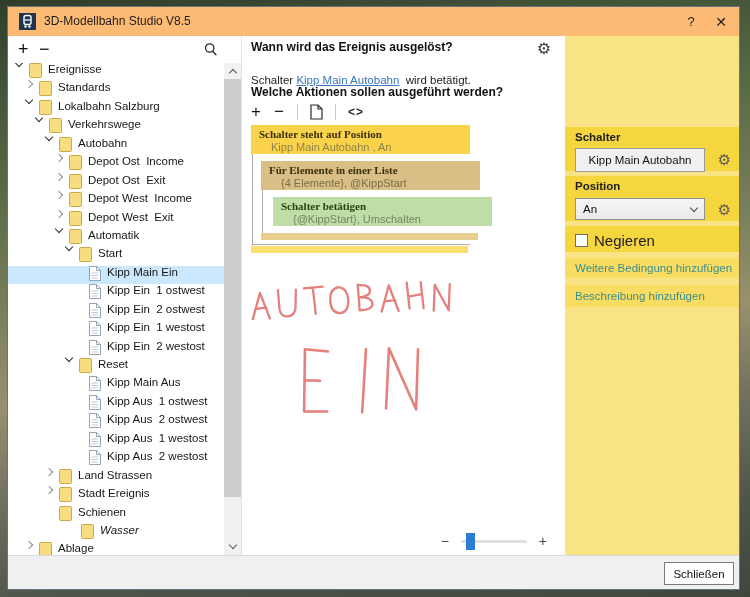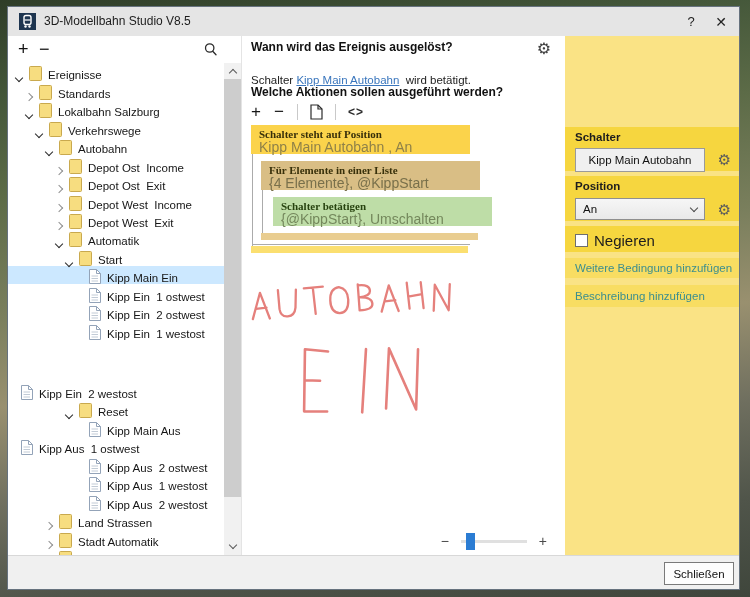--- a/index.html
+++ b/index.html
@@ -5,36 +5,36 @@
   html,body{margin:0;padding:0;}
   body{
     width:750px;height:597px;position:relative;overflow:hidden;
     font-family:"Liberation Sans",sans-serif;
     background:linear-gradient(172deg,#2f3d28 0%,#44573a 14%,#5c6b47 28%,#7a7f5d 45%,#99906f 58%,#6f6f5f 72%,#50554a 86%,#3f463c 100%);
   }
   *{box-sizing:border-box;}
   .window{position:absolute;left:7px;top:6px;width:733px;height:584px;background:#fff;border:1px solid #66727e;}
 
   
-  .titlebar{position:absolute;left:0;top:0;right:0;height:29px;background:#e5e5e5;}
+  .titlebar{position:absolute;left:0;top:0;right:0;height:29px;background:#fdba74;}
   .app-icon{position:absolute;left:11px;top:6px;width:17px;height:17px;}
   .title-text{position:absolute;left:36px;top:7px;font-size:12px;color:#1c1c1c;white-space:pre;}
   .tb-btn{position:absolute;top:0;height:29px;display:flex;align-items:center;justify-content:center;font-size:13px;color:#222;cursor:default;}
   .tb-help{right:32px;width:32px;}
   .tb-close{right:2px;width:32px;font-size:14px;}
 
   
   .tree-panel{position:absolute;left:0;top:29px;width:233px;bottom:34px;background:#fff;}
   .tree-toolbar{position:absolute;left:0;top:0;right:0;height:27px;background:#fff;}
   .tt-glyph{position:absolute;top:1px;font-size:18px;color:#111;line-height:24px;}
   .tt-plus{left:10px;}
   .tt-minus{left:31px;}
   .search-ic{position:absolute;right:23px;top:6px;}
   .tree-list{position:absolute;left:0;top:27px;right:17px;bottom:0;overflow:hidden;}
-  .trow{display:flex;align-items:flex-end;height:18.45px;font-size:11.5px;color:#161616;white-space:pre;}
+  .trow{display:flex;align-items:flex-start;height:18.45px;font-size:11.5px;color:#161616;white-space:pre;}
   .trow.selected{background:#cce8ff;}
   .chev{flex:0 0 auto;width:6px;height:6px;margin:0 7px 0 0;border-right:1.4px solid #8f8f8f;border-bottom:1.4px solid #8f8f8f;transform:rotate(-45deg);}
   .chev.open{border-color:#2b2b2b;transform:rotate(45deg);margin-top:-3px;}
   .chev.none{visibility:hidden;}
   .ticon{flex:0 0 auto;margin-right:6px;display:flex;align-items:center;}
   .vscroll{position:absolute;right:0;top:27px;bottom:0;width:17px;background:#f1f1f1;}
   .sb-arrow{position:absolute;left:0;width:17px;height:15px;display:flex;align-items:center;justify-content:center;}
   .sb-up{top:1px;}
   .sb-down{bottom:1px;}
   .sb-chev{width:6px;height:6px;border-right:1.3px solid #5a5a5a;border-bottom:1.3px solid #5a5a5a;}
@@ -50,21 +50,21 @@
   .mid-gear{position:absolute;right:14px;top:3px;font-size:16px;color:#3f3f3f;cursor:pointer;}
   .act-toolbar{position:absolute;left:9px;top:66px;height:20px;display:flex;align-items:center;}
   .at-glyph{font-size:17px;color:#161616;margin-right:13px;line-height:18px;cursor:pointer;}
   .at-sep{width:1px;height:16px;background:#c9c9c9;margin-right:12px;}
   .at-code{font-size:12px;font-weight:bold;color:#2c2c2c;letter-spacing:1px;cursor:pointer;}
   .at-page{margin-right:12px;cursor:pointer;display:flex;}
 
   .actions{position:absolute;left:9px;top:89px;width:240px;height:130px;}
   .blk{position:absolute;width:219px;height:29px;padding:3px 8px;cursor:pointer;}
   .blk .bt{font-size:11px;font-weight:bold;line-height:12.5px;white-space:pre;font-family:Liberation Serif, serif;}
-  .blk .bs{font-size:14px;line-height:12.5px;white-space:pre;}
+  .blk .bs{font-size:11px;line-height:12.5px;white-space:pre;margin-left:12px;}
   .blk1{left:0;top:0;background:#fbd34b;}
   .blk1 .bt{color:#38300a;} .blk1 .bs{color:#8f8148;}
   .blk2{left:10px;top:36px;background:#d9be85;}
   .blk2 .bt{color:#38300a;} .blk2 .bs{color:#79704b;}
   .blk3{left:22px;top:72px;background:#bedda7;}
   .blk3 .bt{color:#27430f;} .blk3 .bs{color:#74885c;}
   .bar-tan{position:absolute;left:10px;top:108px;width:217px;height:7px;background:#e9cd90;}
   .bar-yel{position:absolute;left:0;top:121px;width:217px;height:7px;background:#fbdf70;}
   .vln{position:absolute;width:1px;background:#ababab;}
   .hln{position:absolute;height:1px;background:#ababab;}
@@ -178,34 +178,34 @@
         <div class="trow" style="padding-left: 68px;"><span class="chev none"></span><span class="ticon"><svg width="12" height="15" viewBox="0 0 12 15">
               <path d="M0.5 0.5 H7.5 L11.5 4.5 V14.5 H0.5 Z" fill="#fff" stroke="#93a3b8"></path>
               <path d="M7.5 0.5 V4.5 H11.5" fill="none" stroke="#93a3b8"></path>
               <path d="M2.5 7 H9 M2.5 9.5 H9 M2.5 12 H9" stroke="#c2cbd6" stroke-width="1"></path>
             </svg></span><span>Kipp Ein  2 ostwest</span></div>
         <div class="trow" style="padding-left: 68px;"><span class="chev none"></span><span class="ticon"><svg width="12" height="15" viewBox="0 0 12 15">
               <path d="M0.5 0.5 H7.5 L11.5 4.5 V14.5 H0.5 Z" fill="#fff" stroke="#93a3b8"></path>
               <path d="M7.5 0.5 V4.5 H11.5" fill="none" stroke="#93a3b8"></path>
               <path d="M2.5 7 H9 M2.5 9.5 H9 M2.5 12 H9" stroke="#c2cbd6" stroke-width="1"></path>
             </svg></span><span>Kipp Ein  1 westost</span></div>
-        <div class="trow" style=" margin-top: 42px;"><span class="chev none"></span><span class="ticon"><svg width="12" height="15" viewBox="0 0 12 15">
+        <div class="trow" style="padding-left: 68px;"><span class="chev none"></span><span class="ticon"><svg width="12" height="15" viewBox="0 0 12 15">
               <path d="M0.5 0.5 H7.5 L11.5 4.5 V14.5 H0.5 Z" fill="#fff" stroke="#93a3b8"></path>
               <path d="M7.5 0.5 V4.5 H11.5" fill="none" stroke="#93a3b8"></path>
               <path d="M2.5 7 H9 M2.5 9.5 H9 M2.5 12 H9" stroke="#c2cbd6" stroke-width="1"></path>
             </svg></span><span>Kipp Ein  2 westost</span></div>
         <div class="trow" style="padding-left: 58px;"><span class="chev open"></span><span class="ticon"><svg width="13" height="15" viewBox="0 0 13 15">
               <rect x="0.5" y="0.5" width="12" height="14" rx="1" fill="#f7dd80" stroke="#c9a94e"></rect>
             </svg></span><span>Reset</span></div>
         <div class="trow" style="padding-left: 68px;"><span class="chev none"></span><span class="ticon"><svg width="12" height="15" viewBox="0 0 12 15">
               <path d="M0.5 0.5 H7.5 L11.5 4.5 V14.5 H0.5 Z" fill="#fff" stroke="#93a3b8"></path>
               <path d="M7.5 0.5 V4.5 H11.5" fill="none" stroke="#93a3b8"></path>
               <path d="M2.5 7 H9 M2.5 9.5 H9 M2.5 12 H9" stroke="#c2cbd6" stroke-width="1"></path>
             </svg></span><span>Kipp Main Aus</span></div>
-        <div class="trow" style=""><span class="chev none"></span><span class="ticon"><svg width="12" height="15" viewBox="0 0 12 15">
+        <div class="trow" style="padding-left: 68px;"><span class="chev none"></span><span class="ticon"><svg width="12" height="15" viewBox="0 0 12 15">
               <path d="M0.5 0.5 H7.5 L11.5 4.5 V14.5 H0.5 Z" fill="#fff" stroke="#93a3b8"></path>
               <path d="M7.5 0.5 V4.5 H11.5" fill="none" stroke="#93a3b8"></path>
               <path d="M2.5 7 H9 M2.5 9.5 H9 M2.5 12 H9" stroke="#c2cbd6" stroke-width="1"></path>
             </svg></span><span>Kipp Aus  1 ostwest</span></div>
         <div class="trow" style="padding-left: 68px;"><span class="chev none"></span><span class="ticon"><svg width="12" height="15" viewBox="0 0 12 15">
               <path d="M0.5 0.5 H7.5 L11.5 4.5 V14.5 H0.5 Z" fill="#fff" stroke="#93a3b8"></path>
               <path d="M7.5 0.5 V4.5 H11.5" fill="none" stroke="#93a3b8"></path>
               <path d="M2.5 7 H9 M2.5 9.5 H9 M2.5 12 H9" stroke="#c2cbd6" stroke-width="1"></path>
             </svg></span><span>Kipp Aus  2 ostwest</span></div>
         <div class="trow" style="padding-left: 68px;"><span class="chev none"></span><span class="ticon"><svg width="12" height="15" viewBox="0 0 12 15">
@@ -216,21 +216,21 @@
         <div class="trow" style="padding-left: 68px;"><span class="chev none"></span><span class="ticon"><svg width="12" height="15" viewBox="0 0 12 15">
               <path d="M0.5 0.5 H7.5 L11.5 4.5 V14.5 H0.5 Z" fill="#fff" stroke="#93a3b8"></path>
               <path d="M7.5 0.5 V4.5 H11.5" fill="none" stroke="#93a3b8"></path>
               <path d="M2.5 7 H9 M2.5 9.5 H9 M2.5 12 H9" stroke="#c2cbd6" stroke-width="1"></path>
             </svg></span><span>Kipp Aus  2 westost</span></div>
         <div class="trow" style="padding-left: 38px;"><span class="chev closed"></span><span class="ticon"><svg width="13" height="15" viewBox="0 0 13 15">
               <rect x="0.5" y="0.5" width="12" height="14" rx="1" fill="#f7dd80" stroke="#c9a94e"></rect>
             </svg></span><span>Land Strassen</span></div>
         <div class="trow" style="padding-left: 38px;"><span class="chev closed"></span><span class="ticon"><svg width="13" height="15" viewBox="0 0 13 15">
               <rect x="0.5" y="0.5" width="12" height="14" rx="1" fill="#f7dd80" stroke="#c9a94e"></rect>
-            </svg></span><span>Stadt Automatik</span></div>
+            </svg></span><span>Stadt Ereignis</span></div>
         <div class="trow" style="padding-left: 38px;"><span class="chev none"></span><span class="ticon"><svg width="13" height="15" viewBox="0 0 13 15">
               <rect x="0.5" y="0.5" width="12" height="14" rx="1" fill="#f7dd80" stroke="#c9a94e"></rect>
             </svg></span><span>Schienen</span></div>
         <div class="trow" style="padding-left: 60px; font-style: italic;"><span class="chev none"></span><span class="ticon"><svg width="13" height="15" viewBox="0 0 13 15">
               <rect x="0.5" y="0.5" width="12" height="14" rx="1" fill="#f7dd80" stroke="#c9a94e"></rect>
             </svg></span><span>Wasser</span></div>
         <div class="trow" style="padding-left: 18px;"><span class="chev closed"></span><span class="ticon"><svg width="13" height="15" viewBox="0 0 13 15">
               <rect x="0.5" y="0.5" width="12" height="14" rx="1" fill="#f7dd80" stroke="#c9a94e"></rect>
             </svg></span><span>Ablage</span></div>
       </div>

